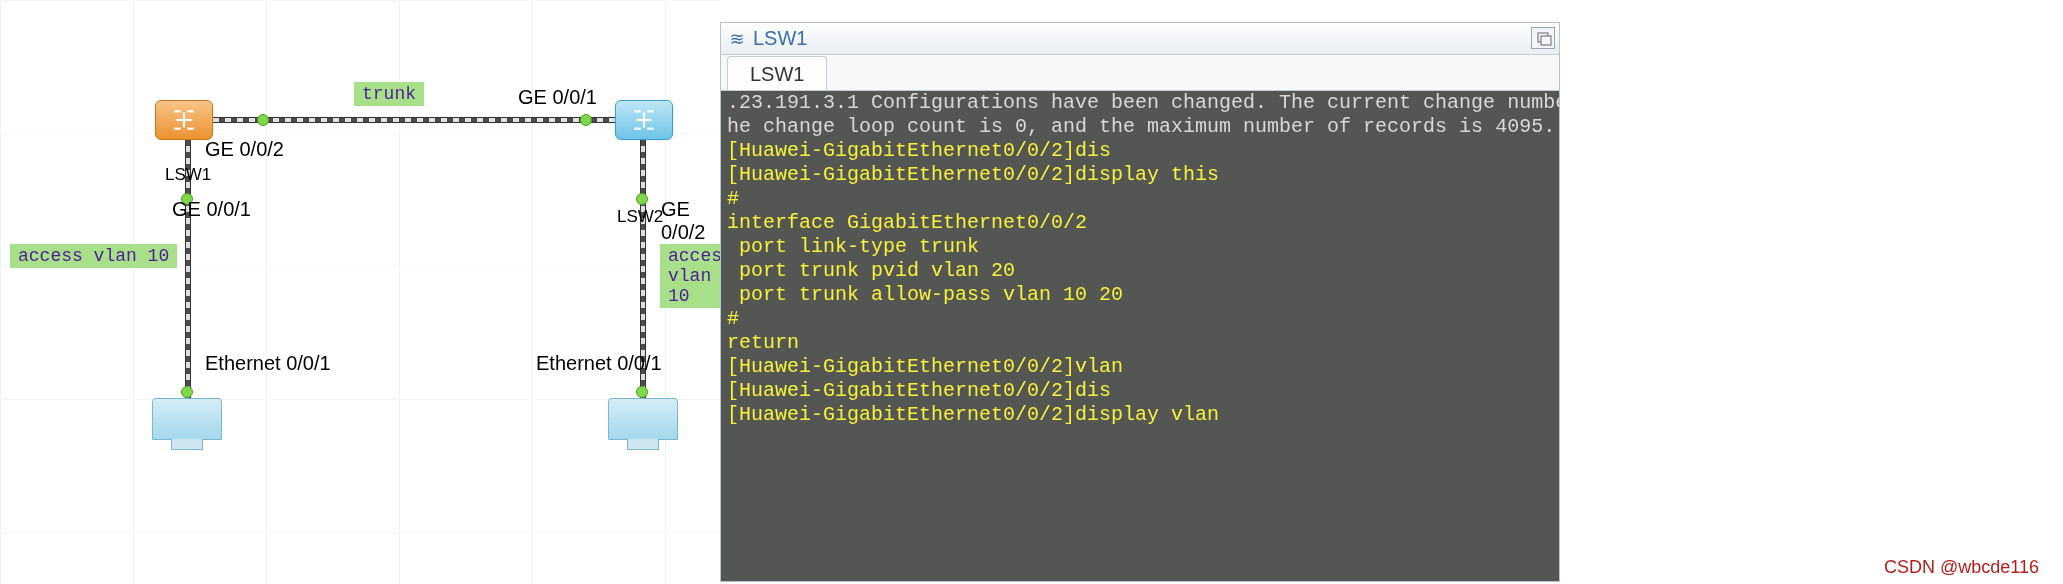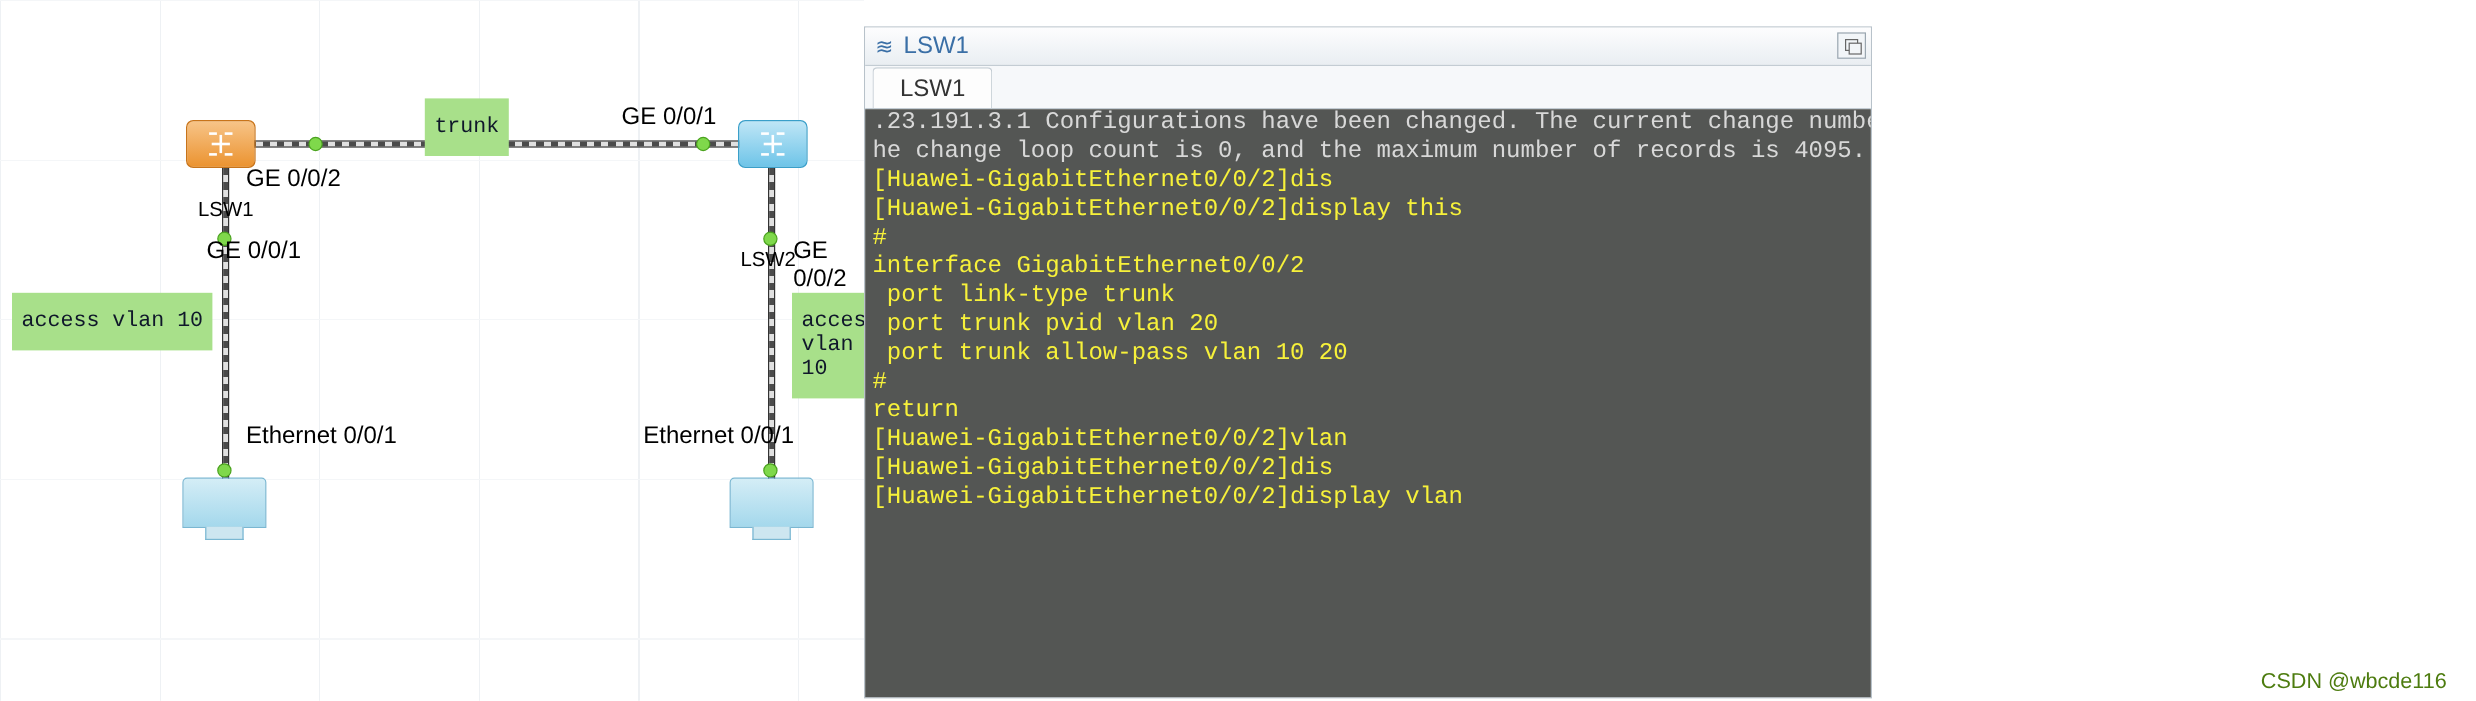--- a/index.html
+++ b/index.html
@@ -47,22 +47,22 @@
     width:30px; height:10px; background:#cde6f0; border:1px solid #7ab7d2; border-top:none;
   }
   .link-h { position:absolute; height:6px; background:repeating-linear-gradient(90deg,#4b4b4b 0 6px,#e0e0e0 6px 12px); border-top:1px solid #333; border-bottom:1px solid #333;}
   .link-v { position:absolute; width:6px;  background:repeating-linear-gradient(#4b4b4b 0 6px,#e0e0e0 6px 12px); border-left:1px solid #333; border-right:1px solid #333;}
   .dot { position:absolute; width:12px; height:12px; border-radius:50%; background:#7fd84b; border:1px solid #4aa21e;}
   .tag {
     position:absolute;
     background:#a8e08a;
     font-family:"Courier New",monospace;
     font-size:18px;
-    padding:14px 8px;
-    color:#0f172a;
+    padding:2px 8px;
+    color:#4c1d95;
   }
   .iflabel { position:absolute; font-size:20px; color:#000;}
 
   
   .termwin {
     position:absolute;
     left:720px; top:22px;
     width:840px; height:560px;
     background:#fff;
     border:1px solid #b8c2ca;
@@ -113,21 +113,21 @@
     height:calc(100% - 68px);
     overflow:hidden;
     white-space:pre;
   }
   .c-yellow { color:#f7f13a;}
   .c-gray   { color:#d8d8d8;}
   .watermark {
     position:absolute;
     right:24px; bottom:6px;
     font-size:18px;
-    color:#4d7c0f;
+    color:#b91c1c;
     font-family:Arial,sans-serif;
   }
 </style>
 </head>
 <body>
 
 <div class="topology">
 
   <div class="link-h" style="left:195px; top:117px; width:425px;"></div>
 

